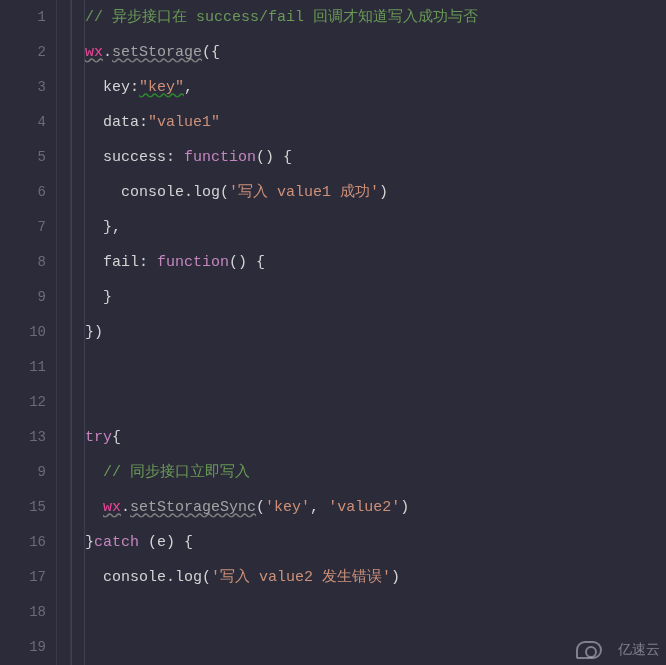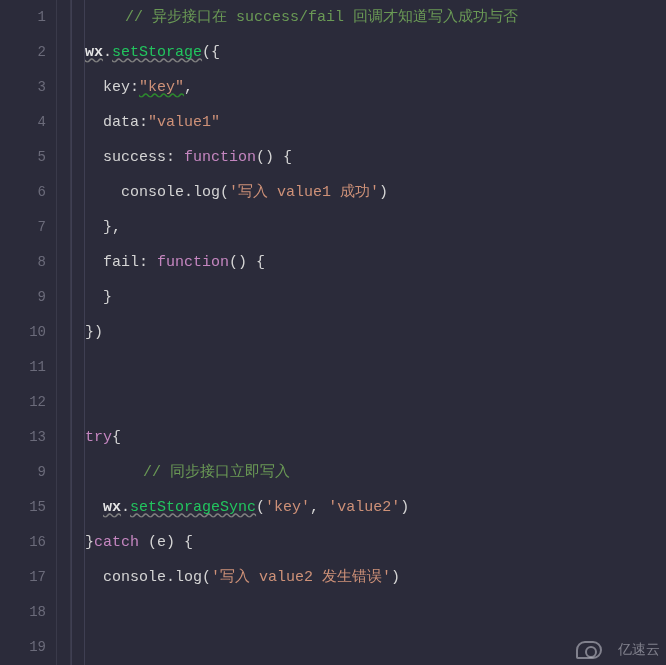--- a/index.html
+++ b/index.html
@@ -51,26 +51,26 @@
       background: #2b2b3a;
       color: #d4d4d4;
       position: relative;
     }
     .code-line {
       height: 35px;
       line-height: 35px;
       white-space: pre;
       position: relative;
     }
-    .tok-comment { color: #6a9955; margin-left: 40px; }
+    .tok-comment { color: #6a9955; }
     .tok-keyword { color: #c586c0; }
     .tok-default { color: #d4d4d4; }
     .tok-string { color: #ce9178; }
-    .tok-object { color: #e5e5e5; font-weight: bold; }
-    .tok-method { color: #22c55e; }
+    .tok-object { color: #ec4899; }
+    .tok-method { color: #a3a3a3; }
     .underline-wavy {
       text-decoration: underline wavy #808080;
       text-decoration-skip-ink: none;
     }
     .underline-green {
       text-decoration: underline wavy #2d8a2d;
       text-decoration-skip-ink: none;
     }
     .watermark {
       position: absolute;

